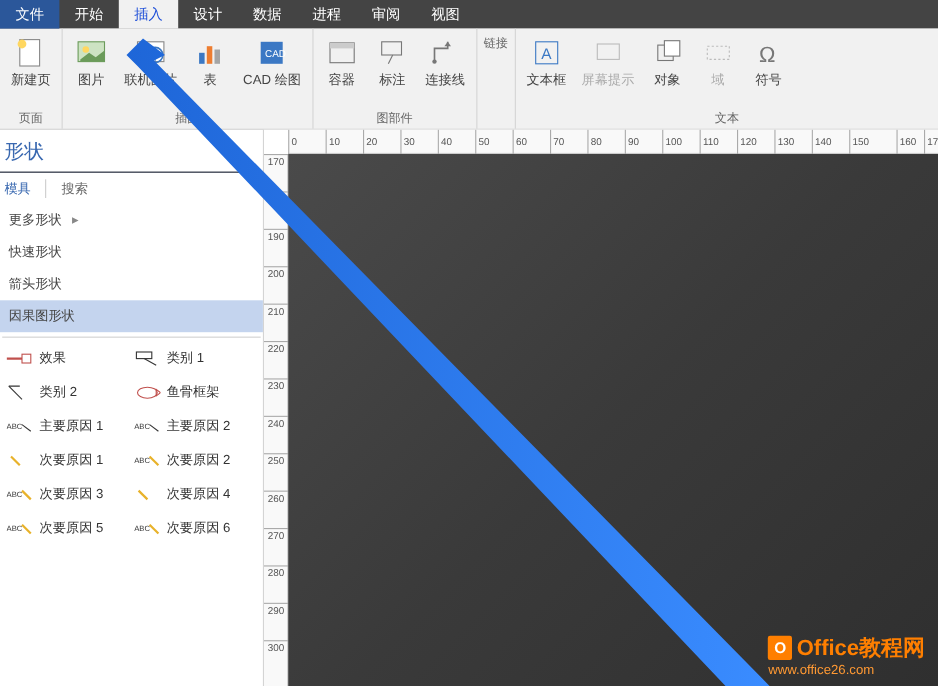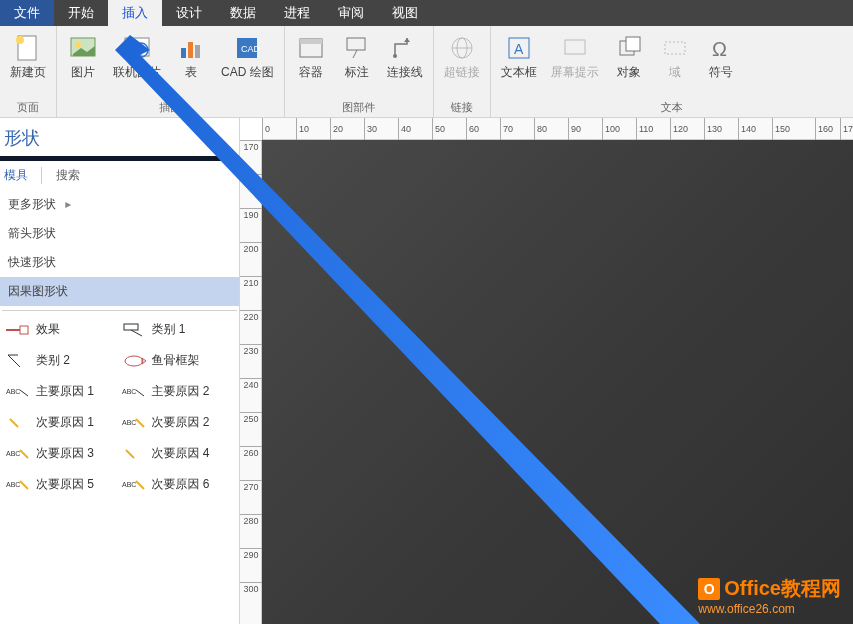--- a/index.html
+++ b/index.html
@@ -14,21 +14,21 @@
 .ribbon-group { border-right: 1px solid #d4d4d4; display: flex; flex-direction: column; justify-content: space-between; padding: 4px 6px 2px; }
 .ribbon-group .items { display: flex; gap: 6px; align-items: flex-start; }
 .ribbon-btn { display: flex; flex-direction: column; align-items: center; gap: 2px; padding: 2px 4px; cursor: pointer; min-width: 36px; }
 .ribbon-btn .icon { width: 32px; height: 32px; display: flex; align-items: center; justify-content: center; }
 .ribbon-btn .lbl { font-size: 12px; color: #444; text-align: center; line-height: 1.1; }
 .ribbon-btn.disabled .lbl { color: #aaa; }
 .group-label { font-size: 11px; color: #666; text-align: center; margin-top: 2px; }
 
 .work { display: flex; height: calc(624px - 26px - 92px); }
 .shapes-panel { width: 240px; border-right: 1px solid #d4d4d4; display: flex; flex-direction: column; }
-.shapes-header { padding: 8px 4px 6px; border-bottom: 5px solid #0f172a; }
+.shapes-header { padding: 8px 4px 6px; border-bottom: 1px solid #0f172a; }
 .shapes-title { color: #3968b0; font-size: 18px; }
 .shapes-tabs { display: flex; gap: 13px; padding: 6px 4px; font-size: 12px; }
 .shapes-tabs .t1 { color: #3968b0; }
 .shapes-tabs .t2 { color: #666; border-left: 1px solid #ccc; padding-left: 14px; }
 .cat-list { }
 .cat-item { padding: 6px 8px; font-size: 12px; color: #444; cursor: pointer; }
 .cat-item.selected { background: #c4d4ee; }
 .shape-grid { padding: 10px 4px; display: grid; grid-template-columns: 1fr 1fr; gap: 14px 4px; border-top: 1px solid #d0d0d0; margin: 4px 2px 0; }
 .shape { display: flex; align-items: center; gap: 6px; font-size: 12px; color: #333; cursor: pointer; }
 .shape .sicon { width: 24px; height: 16px; display: flex; align-items: center; justify-content: center; }
@@ -152,32 +152,20 @@
               <polygon points="16,4 13,8 19,8" fill="#777"></polygon>
             </svg>
           </span>
         <span class="lbl">连接线</span>
       </div>
     </div>
     <div class="group-label">图部件</div>
   </div>
 
   <div class="ribbon-group">
-    <div class="items">
-      <div class="ribbon-btn disabled">
-        <span class="icon">
-            <svg width="28" height="28">
-              <circle cx="14" cy="14" r="10" fill="none" stroke="#bbb"></circle>
-              <ellipse cx="14" cy="14" rx="5" ry="10" fill="none" stroke="#bbb"></ellipse>
-              <line x1="4" y1="14" x2="24" y2="14" stroke="#bbb"></line>
-            </svg>
-          </span>
-        <span class="lbl">超链接</span>
-      </div>
-    </div>
     <div class="group-label">链接</div>
   </div>
 
   <div class="ribbon-group" style="flex:1; border-right:none;">
     <div class="items">
       <div class="ribbon-btn">
         <span class="icon">
             <svg width="28" height="28">
               <rect x="4" y="4" width="20" height="20" fill="none" stroke="#3b78c4"></rect>
               <text x="9" y="20" font-size="14" fill="#3b78c4">A</text>
@@ -227,22 +215,22 @@
   <div class="shapes-panel">
     <div class="shapes-header">
       <div class="shapes-title">形状</div>
     </div>
     <div class="shapes-tabs">
       <span class="t1">模具</span>
       <span class="t2">搜索</span>
     </div>
     <div class="cat-list">
       <div class="cat-item"><span>更多形状</span> <span style="color:#888;margin-left:6px;">▸</span></div>
+      <div class="cat-item">快速形状</div>
       <div class="cat-item">箭头形状</div>
-      <div class="cat-item">快速形状</div>
       <div class="cat-item selected">因果图形状</div>
     </div>
     <div class="shape-grid">
       <div class="shape">
           <span class="sicon">
             <svg width="24" height="16">
               <line x1="0" y1="8" x2="14" y2="8" stroke="#c0504d" stroke-width="2"></line>
               <rect x="14" y="4" width="8" height="8" fill="#fff" stroke="#c0504d"></rect>
             </svg>
           </span>

